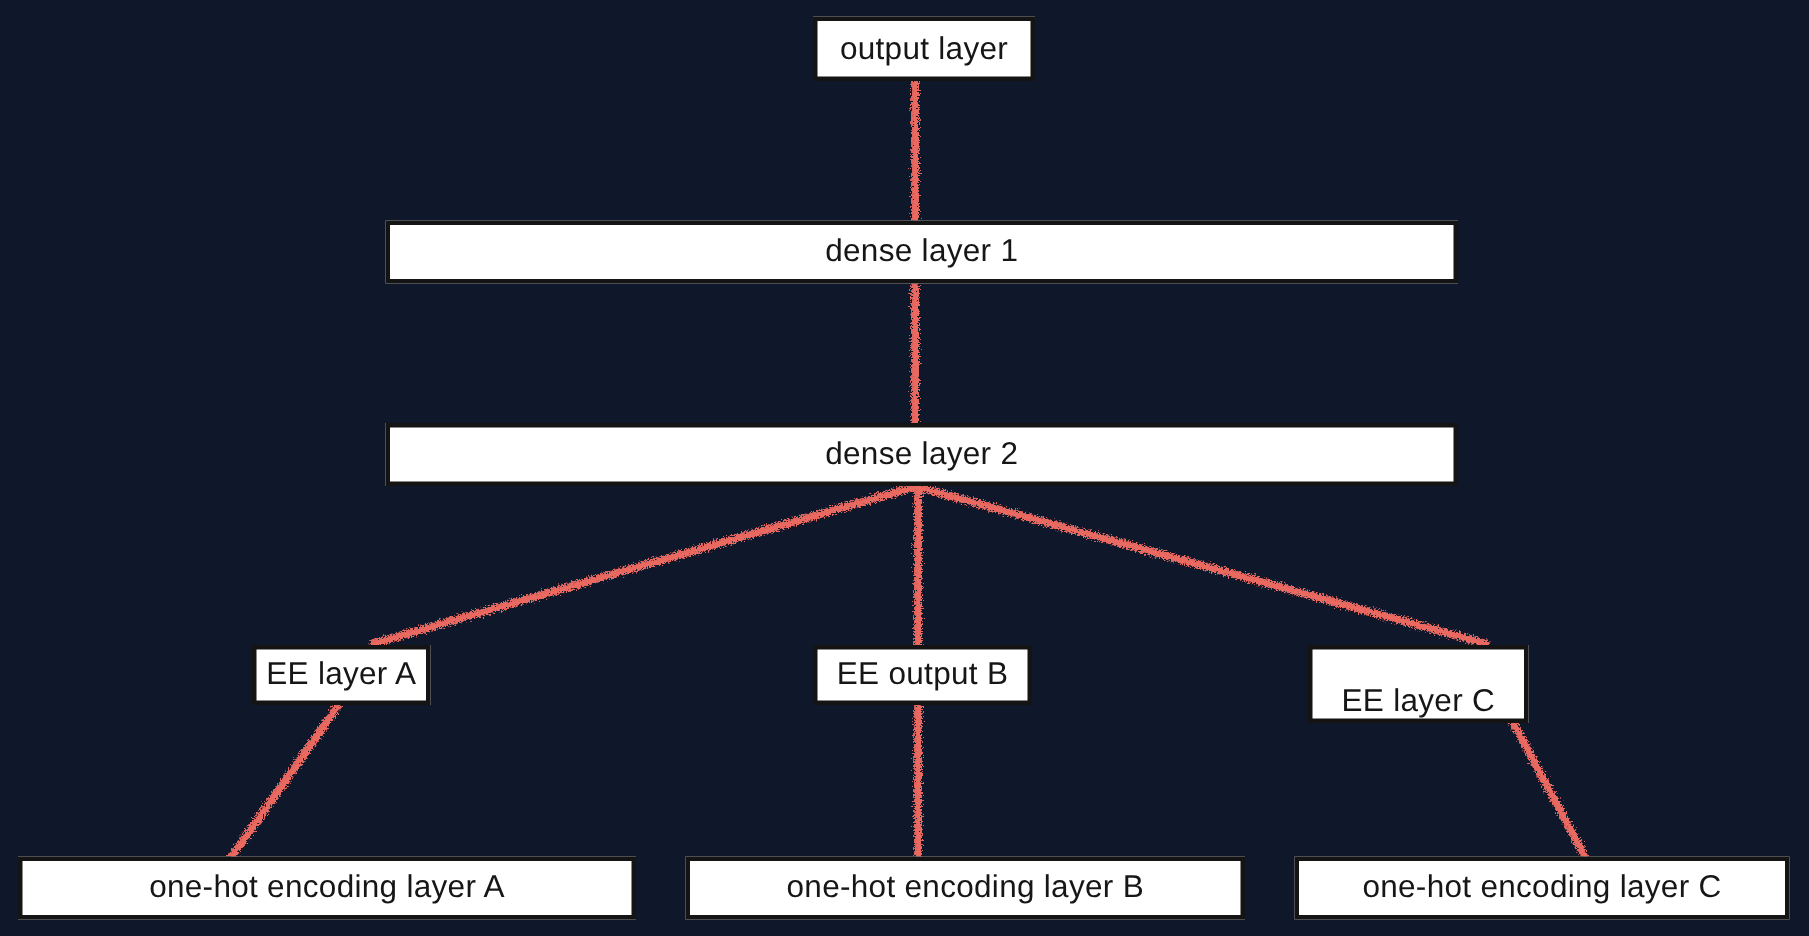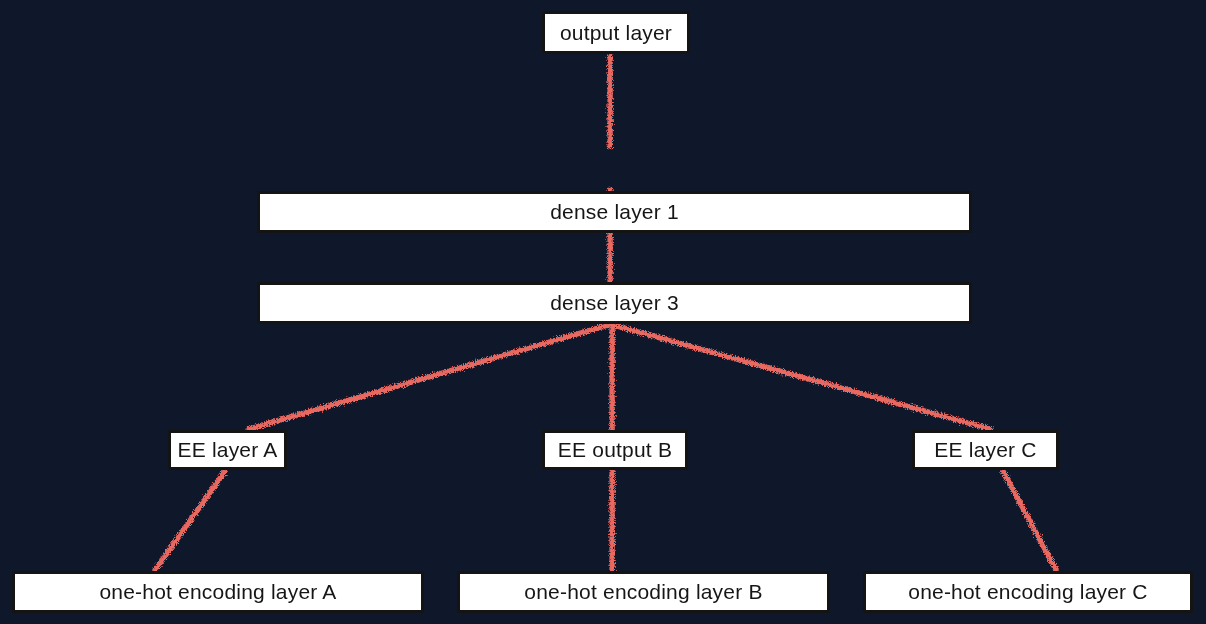--- a/index.html
+++ b/index.html
@@ -69,33 +69,33 @@
         <line x1="612" y1="471" x2="612" y2="570" stroke="#ec6a62" stroke-width="5.2" stroke-opacity="0.95" stroke-linecap="round"></line>
         <line x1="612.9" y1="471.6" x2="612.9" y2="570.6" stroke="#ec6a62" stroke-width="3.4" stroke-opacity="0.8" stroke-linecap="round"></line>
         <line x1="1003" y1="471" x2="1056" y2="570" stroke="#ec6a62" stroke-width="5.2" stroke-opacity="0.95" stroke-linecap="round"></line>
         <line x1="1003.9" y1="471.6" x2="1056.9" y2="570.6" stroke="#ec6a62" stroke-width="3.4" stroke-opacity="0.8" stroke-linecap="round"></line>
       </g>
   </svg>
   <div id="nodes-layer">
       <div class="node-box" style="left: 542px; top: 11px; width: 148px; height: 43px; border-color: rgb(20, 20, 20);">
         <span class="node-label" style="color: rgb(22, 22, 22);">output layer</span>
       </div>
-      <div class="node-box" style="left: 257px; top: 147px; width: 715px; height: 42px; border-color: rgb(20, 20, 20); margin-top: 44px;">
+      <div class="node-box" style="left: 257px; top: 147px; width: 715px; height: 42px; border-color: rgb(20, 20, 20);">
         <span class="node-label" style="color: rgb(22, 22, 22);">dense layer 1</span>
       </div>
       <div class="node-box" style="left: 257px; top: 282px; width: 715px; height: 42px; border-color: rgb(20, 20, 20);">
-        <span class="node-label" style="color: rgb(22, 22, 22);">dense layer 3</span>
+        <span class="node-label" style="color: rgb(22, 22, 22);">dense layer 2</span>
       </div>
       <div class="node-box" style="left: 168px; top: 430px; width: 119px; height: 40px; border-color: rgb(20, 20, 20);">
         <span class="node-label" style="color: rgb(22, 22, 22);">EE layer A</span>
       </div>
       <div class="node-box" style="left: 542px; top: 430px; width: 146px; height: 40px; border-color: rgb(20, 20, 20);">
         <span class="node-label" style="color: rgb(22, 22, 22);">EE output B</span>
       </div>
-      <div class="node-box" style="left: 912px; top: 430px; width: 147px; height: 40px; border-color: rgb(20, 20, 20);">
+      <div class="node-box" style="left: 872px; top: 430px; width: 147px; height: 52px; border-color: rgb(20, 20, 20); align-items: flex-end;">
         <span class="node-label" style="color: rgb(22, 22, 22);">EE layer C</span>
       </div>
       <div class="node-box" style="left: 12px; top: 571px; width: 412px; height: 42px; border-color: rgb(20, 20, 20);">
         <span class="node-label" style="color: rgb(22, 22, 22);">one-hot encoding layer A</span>
       </div>
       <div class="node-box" style="left: 457px; top: 571px; width: 373px; height: 42px; border-color: rgb(20, 20, 20);">
         <span class="node-label" style="color: rgb(22, 22, 22);">one-hot encoding layer B</span>
       </div>
       <div class="node-box" style="left: 863px; top: 571px; width: 330px; height: 42px; border-color: rgb(20, 20, 20); align-items: center;">
         <span class="node-label" style="color: rgb(22, 22, 22);">one-hot encoding layer C</span>

